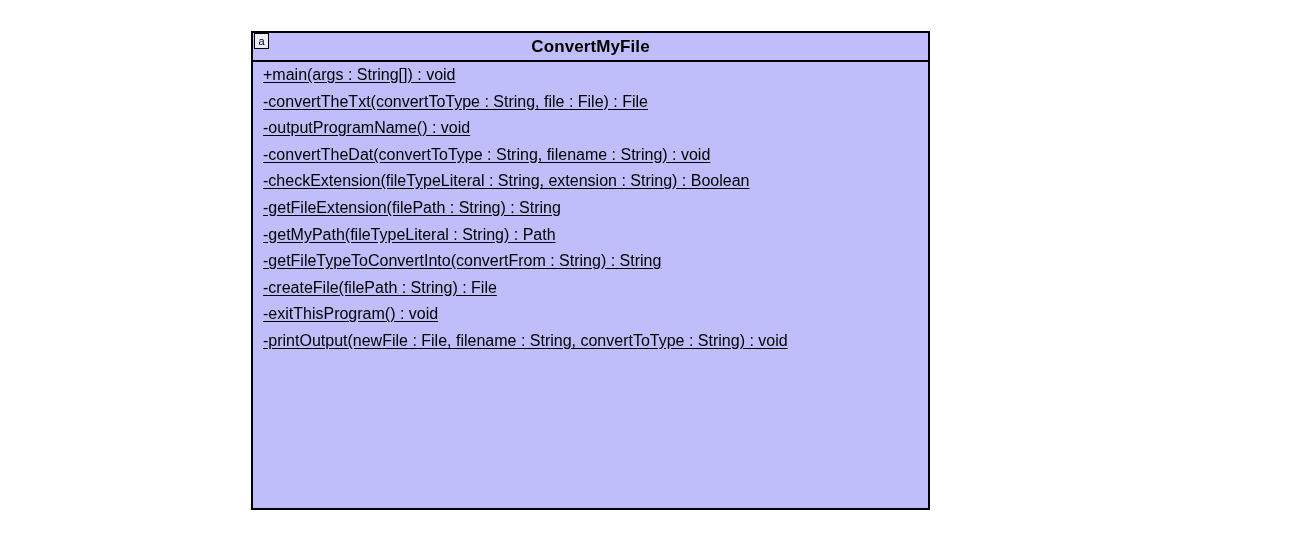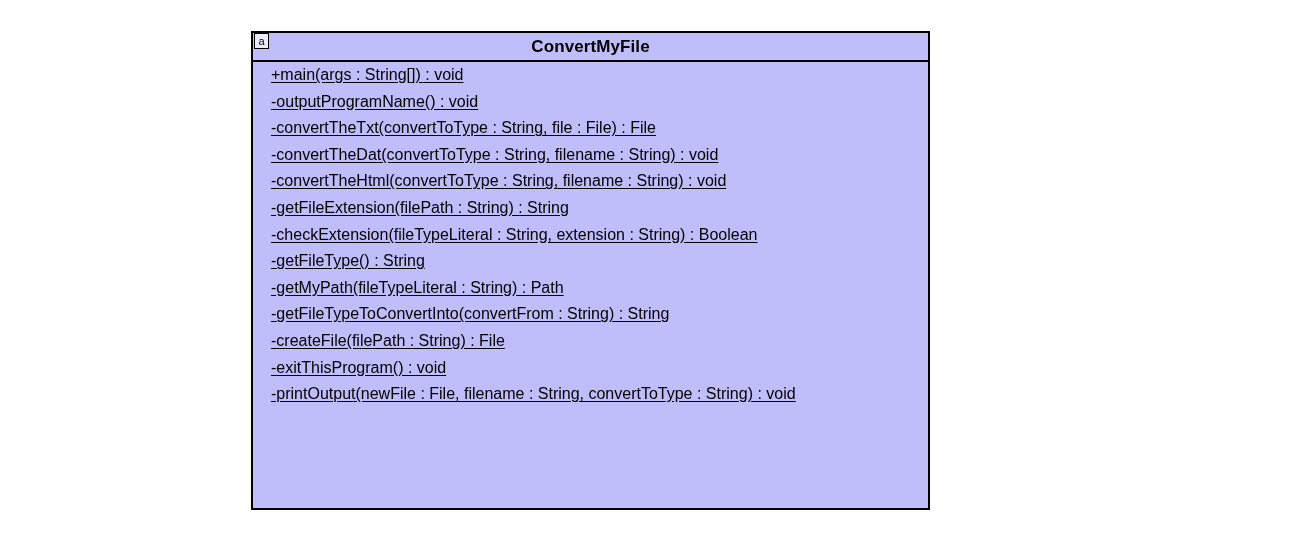--- a/index.html
+++ b/index.html
@@ -74,21 +74,21 @@
 
   
   .uml-operations {
     flex: 1 1 auto;
     padding: 0;
     overflow: hidden;
   }
   .uml-op {
     height: 26.6px;
     line-height: 26.6px;
-    padding-left: 18px;
+    padding-left: 10px;
     font-size: 16px;
     color: #000000;
     white-space: nowrap;
     overflow: hidden;
   }
   .uml-op .op-text {
     text-decoration: underline;
     text-underline-offset: 2px;
   }
 </style>
@@ -99,27 +99,25 @@
 
   <div class="uml-class">
 
     <div class="uml-header">
       <div class="stereotype-marker">a</div>
       <div class="uml-title">ConvertMyFile</div>
     </div>
 
     <div class="uml-operations">
       <div class="uml-op"><span class="op-text">+main(args : String[]) : void</span></div>
+      <div class="uml-op"><span class="op-text">-convertTheTxt(convertToType : String, file : File) : File</span></div>
       <div class="uml-op"><span class="op-text">-outputProgramName() : void</span></div>
-      <div class="uml-op"><span class="op-text">-convertTheTxt(convertToType : String, file : File) : File</span></div>
       <div class="uml-op"><span class="op-text">-convertTheDat(convertToType : String, filename : String) : void</span></div>
-      <div class="uml-op"><span class="op-text">-convertTheHtml(convertToType : String, filename : String) : void</span></div>
+      <div class="uml-op"><span class="op-text">-checkExtension(fileTypeLiteral : String, extension : String) : Boolean</span></div>
       <div class="uml-op"><span class="op-text">-getFileExtension(filePath : String) : String</span></div>
-      <div class="uml-op"><span class="op-text">-checkExtension(fileTypeLiteral : String, extension : String) : Boolean</span></div>
-      <div class="uml-op"><span class="op-text">-getFileType() : String</span></div>
       <div class="uml-op"><span class="op-text">-getMyPath(fileTypeLiteral : String) : Path</span></div>
       <div class="uml-op"><span class="op-text">-getFileTypeToConvertInto(convertFrom : String) : String</span></div>
       <div class="uml-op"><span class="op-text">-createFile(filePath : String) : File</span></div>
       <div class="uml-op"><span class="op-text">-exitThisProgram() : void</span></div>
       <div class="uml-op"><span class="op-text">-printOutput(newFile : File, filename : String, convertToType : String) : void</span></div>
     </div>
 
   </div>
 
 </div>

